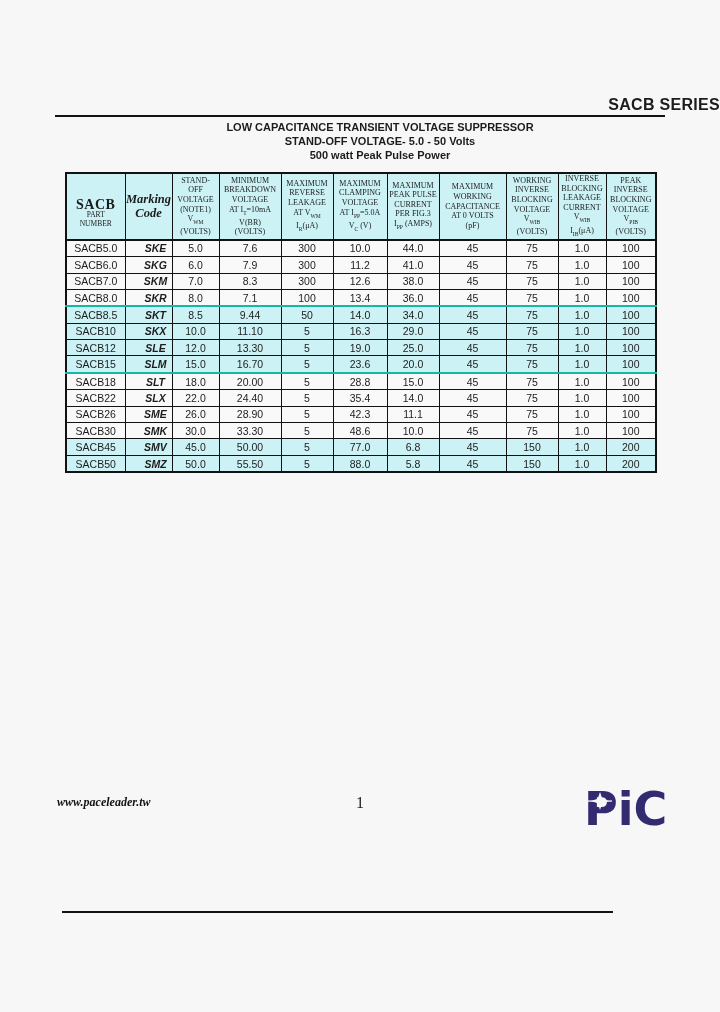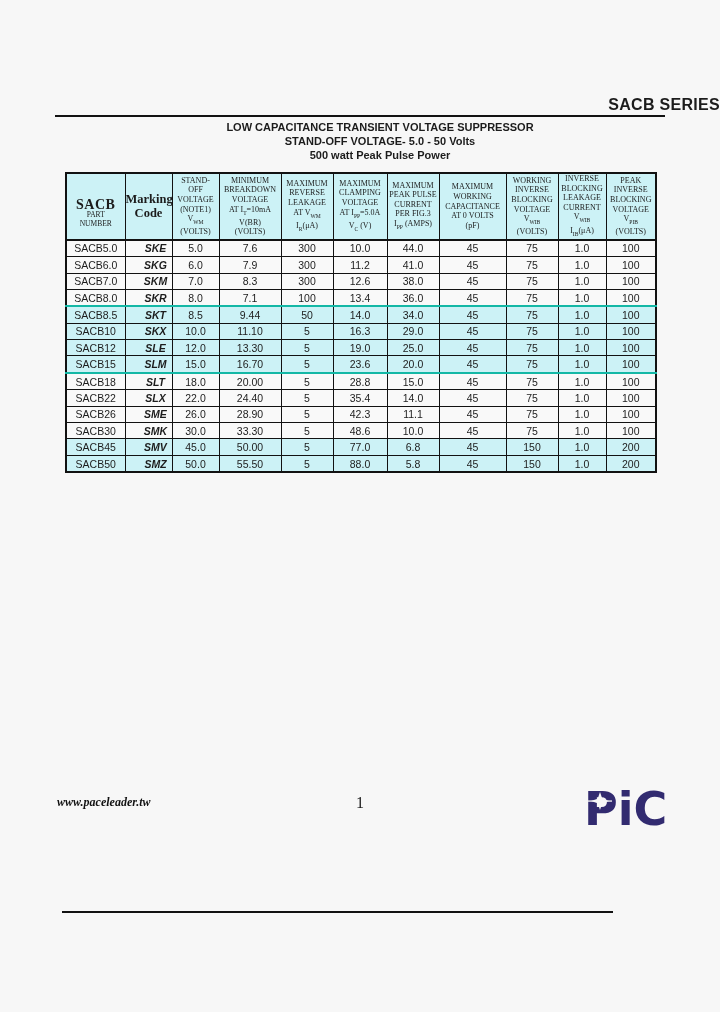--- a/index.html
+++ b/index.html
@@ -15,21 +15,21 @@
   table.spec{position:absolute;top:172px;left:65px;width:590px;border-collapse:collapse;
              table-layout:fixed;border:2px solid #121212;}
   .spec th,.spec td{border:1px solid #121212;padding:0;text-align:center;overflow:hidden;}
   .spec thead th{background:#ccf2f6;height:62px;vertical-align:middle;
                  font-family:"Liberation Serif",serif;font-weight:normal;
                  font-size:8px;line-height:9.6px;border-bottom:2px solid #121212;}
   .spec thead th .hl{display:block;white-space:nowrap;}
   .spec th.c0 .l0{font-weight:bold;font-size:14px;line-height:13px;letter-spacing:.5px;margin-top:15px;}
   .spec th.c0 .hl, .spec th.c1 .hl{line-height:11px;}
   .spec th.c0 .l1,.spec th.c0 .l2{font-size:7.5px;line-height:9px;}
-  .spec th.c1 .hl{font-weight:bold;font-size:12.5px;line-height:14px;}
+  .spec th.c1 .hl{font-weight:bold;font-size:12.5px;line-height:14px;font-style:italic;}
   .spec tbody td{height:15.4px;font-size:10.5px;background:#f9f9f9;}
   .spec tbody tr.hl-row td{background:#ccf2f6;}
   .spec tbody tr.gs td{border-top:2px solid #14b8a6;}
   .spec td.marking{font-weight:bold;font-style:italic;padding-left:14px;}
   sub{font-size:.7em;}
 
   .website{position:absolute;left:57px;top:795px;font-family:"Liberation Serif",serif;
            font-style:italic;font-weight:bold;font-size:12px;color:#111;}
   .pagenum{position:absolute;left:0;top:794px;width:720px;text-align:center;
            font-family:"Liberation Serif",serif;font-size:16px;}

